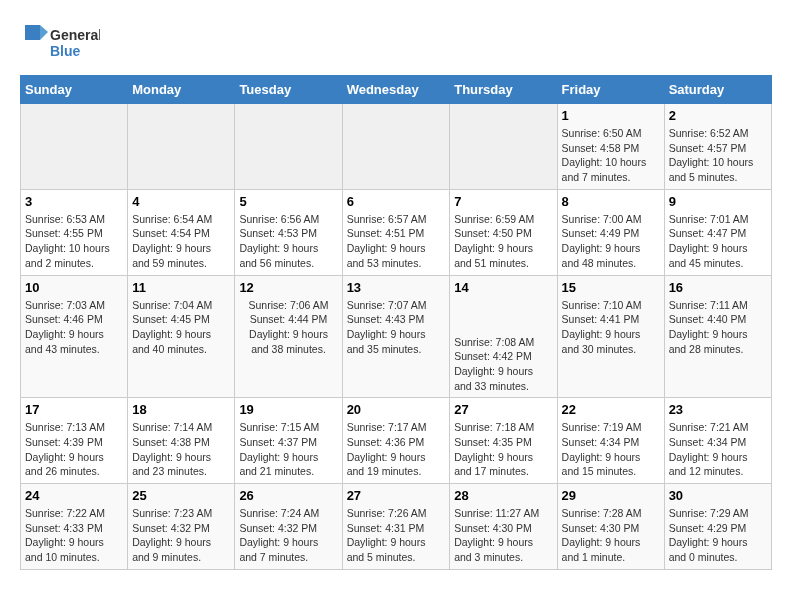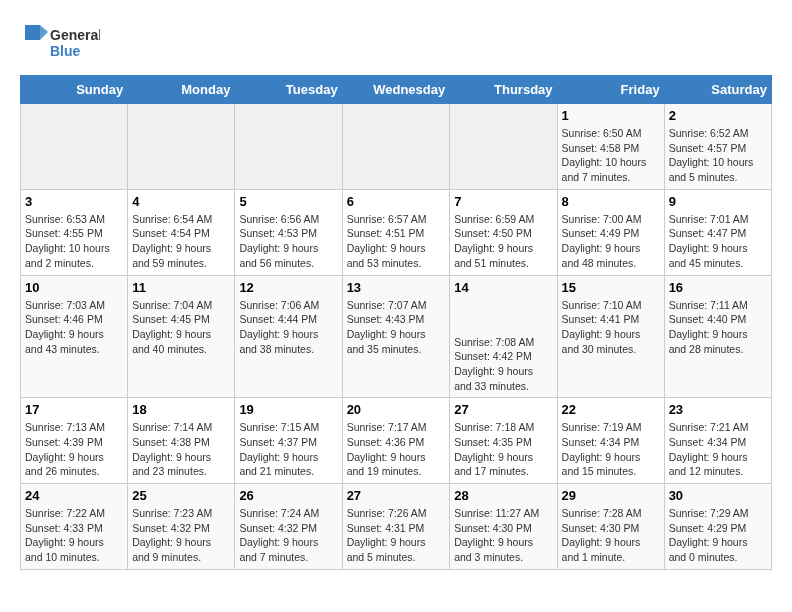--- a/index.html
+++ b/index.html
@@ -35,21 +35,21 @@
     }
     table {
       width: 100%;
       border-collapse: collapse;
       font-size: 11px;
     }
     thead tr th {
       background-color: #3a7fc1;
       color: #fff;
       padding: 6px 4px;
-      text-align: right;
+      text-align: left;
       font-size: 13px;
       border: 1px solid #3a7fc1;
     }
     tbody tr td {
       border: 1px solid #ccc;
       vertical-align: top;
       padding: 4px;
       height: 80px;
       width: 108px;
       background: #fff;
@@ -184,21 +184,21 @@
         </td>
         <td>
           <div class="day-num">11</div>
           <div class="day-info" style="white-space: pre-line;">Sunrise: 7:04 AM
 Sunset: 4:45 PM
 Daylight: 9 hours
 and 40 minutes.</div>
         </td>
         <td>
           <div class="day-num">12</div>
-          <div class="day-info" style="white-space: pre-line;">Sunrise: 7:06 AM
+          <div class="day-info" style="white-space: pre-line; text-align: center;">Sunrise: 7:06 AM
 Sunset: 4:44 PM
 Daylight: 9 hours
 and 38 minutes.</div>
         </td>
         <td>
           <div class="day-num">13</div>
           <div class="day-info" style="white-space: pre-line;">Sunrise: 7:07 AM
 Sunset: 4:43 PM
 Daylight: 9 hours
 and 35 minutes.</div>

